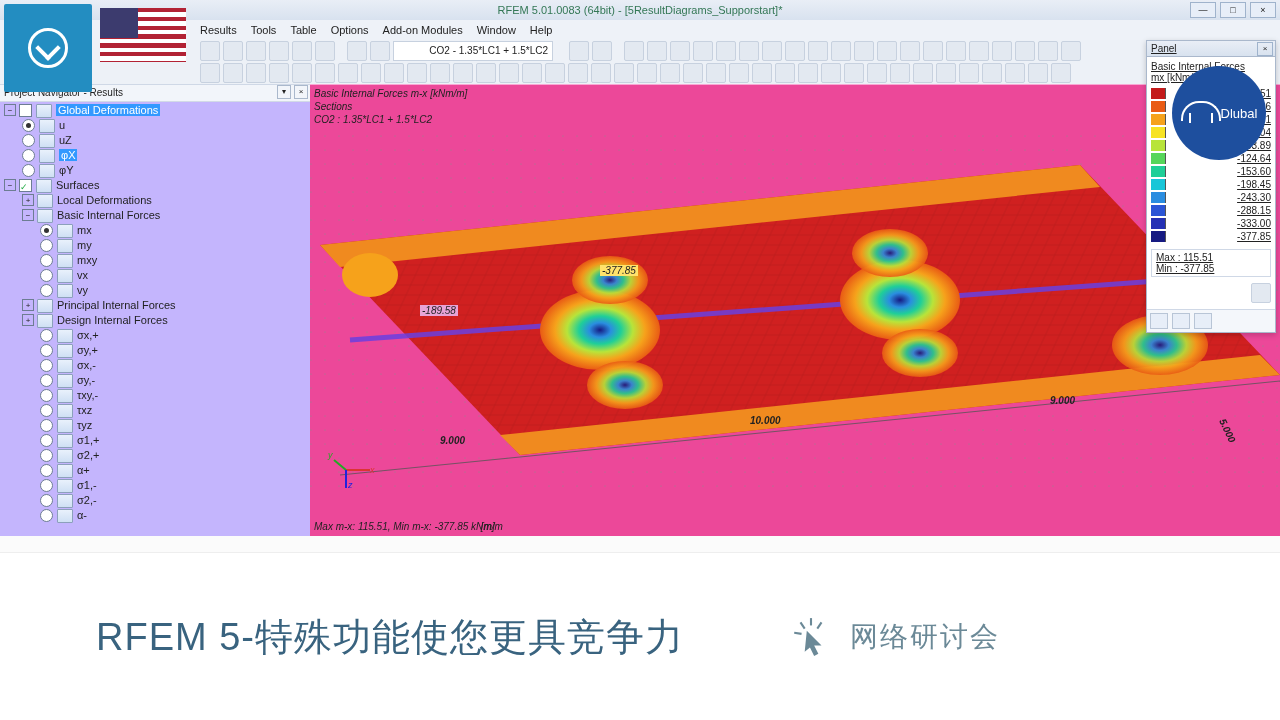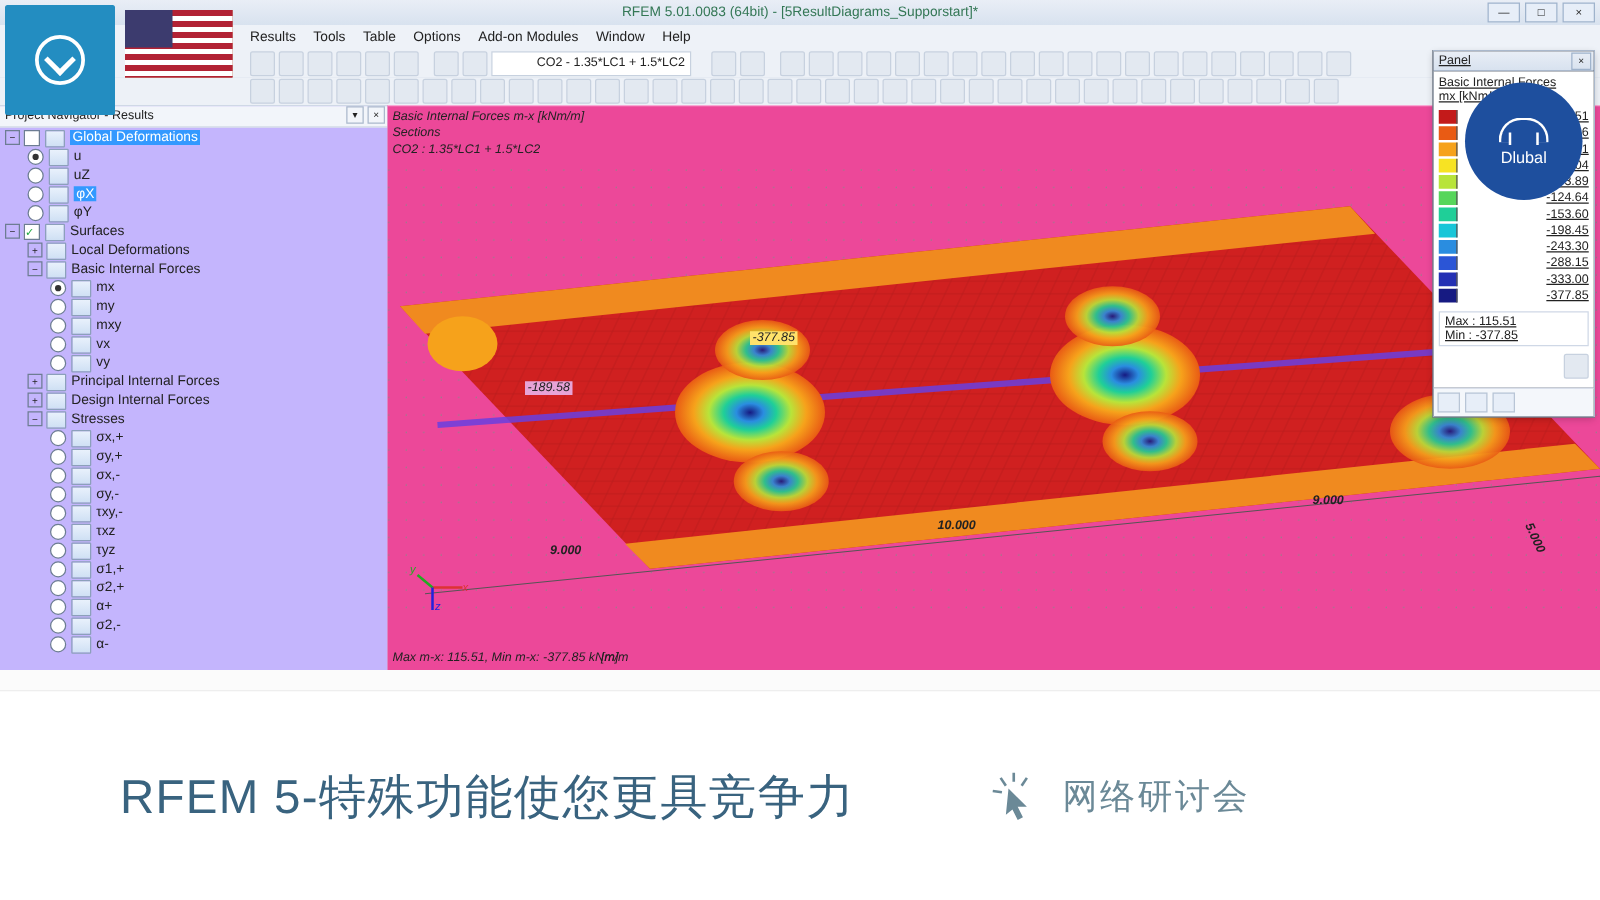--- a/index.html
+++ b/index.html
@@ -63,21 +63,21 @@
 .footer .cursor{width:42px;height:42px;margin-right:18px;position:relative;}
 
 .badge-sq{position:absolute;left:4px;top:4px;width:88px;height:88px;background:#238dc1;display:flex;align-items:center;justify-content:center;border-radius:2px;}
 .badge-sq .arrow{width:34px;height:34px;border:3px solid #fff;border-radius:50%;position:relative;}
 .badge-sq .arrow::after{content:"";position:absolute;left:8px;top:8px;width:14px;height:14px;border-right:4px solid #fff;border-bottom:4px solid #fff;transform:rotate(45deg);}
 .flag{position:absolute;left:100px;top:8px;width:86px;height:54px;background:linear-gradient(#a31,#a31);}
 .flag::before{content:"";position:absolute;left:0;top:0;width:40px;height:28px;background:#223a7a;}
 .flag .stripes{position:absolute;left:0;top:0;right:0;bottom:0;background:repeating-linear-gradient(#b22234 0 4.4px,#fff 4.4px 8.8px);}
 .flag .canton{position:absolute;left:0;top:0;width:38px;height:30px;background:#3c3b6e;}
 
-.dcircle{position:absolute;right:14px;top:66px;width:94px;height:94px;border-radius:50%;background:#1e4f9e;color:#fff;display:flex;flex-direction:column;align-items:center;justify-content:center;font-size:13px;}
+.dcircle{position:absolute;right:14px;top:66px;width:94px;height:94px;border-radius:50%;background:#1e4f9e;color:#fff;display:flex;flex-direction:row;align-items:center;justify-content:center;font-size:13px;}
 .dcircle .br{width:36px;height:18px;border:2px solid #fff;border-bottom:none;border-radius:18px 18px 0 0;position:relative;margin-bottom:4px;}
 .dcircle .br::before,.dcircle .br::after{content:"";position:absolute;bottom:-2px;width:2px;height:10px;background:#fff;}
 .dcircle .br::before{left:6px;} .dcircle .br::after{right:6px;}
 </style>
 </head>
 <body>
 
 <div class="titlebar">
   <span class="title">RFEM 5.01.0083 (64bit) - [5ResultDiagrams_Supporstart]*</span>
   <div class="winbtns">
@@ -253,25 +253,20 @@
     <div class="node in1">
         <span class="box plus"></span>
         <span class="ico"></span>
         <span>Principal Internal Forces</span>
       </div>
     <div class="node in1">
         <span class="box plus"></span>
         <span class="ico"></span>
         <span>Design Internal Forces</span>
       </div>
-    <div class="node in1">
-        <span class="box minus"></span>
-        <span class="ico"></span>
-        <span>Stresses</span>
-      </div>
     <div id="stress-list">
         <div class="node in2">
           <span class="rb"></span>
           <span class="ico"></span>
           <span>σx,+</span>
         </div>
         <div class="node in2">
           <span class="rb"></span>
           <span class="ico"></span>
           <span>σy,+</span>
@@ -308,20 +303,25 @@
         </div>
         <div class="node in2">
           <span class="rb"></span>
           <span class="ico"></span>
           <span>σ2,+</span>
         </div>
         <div class="node in2">
           <span class="rb"></span>
           <span class="ico"></span>
           <span>α+</span>
+        </div>
+        <div class="node in2">
+          <span class="rb"></span>
+          <span class="ico"></span>
+          <span>σ1,-</span>
         </div>
         <div class="node in2">
           <span class="rb"></span>
           <span class="ico"></span>
           <span>σ2,-</span>
         </div>
         <div class="node in2">
           <span class="rb"></span>
           <span class="ico"></span>
           <span>α-</span>

